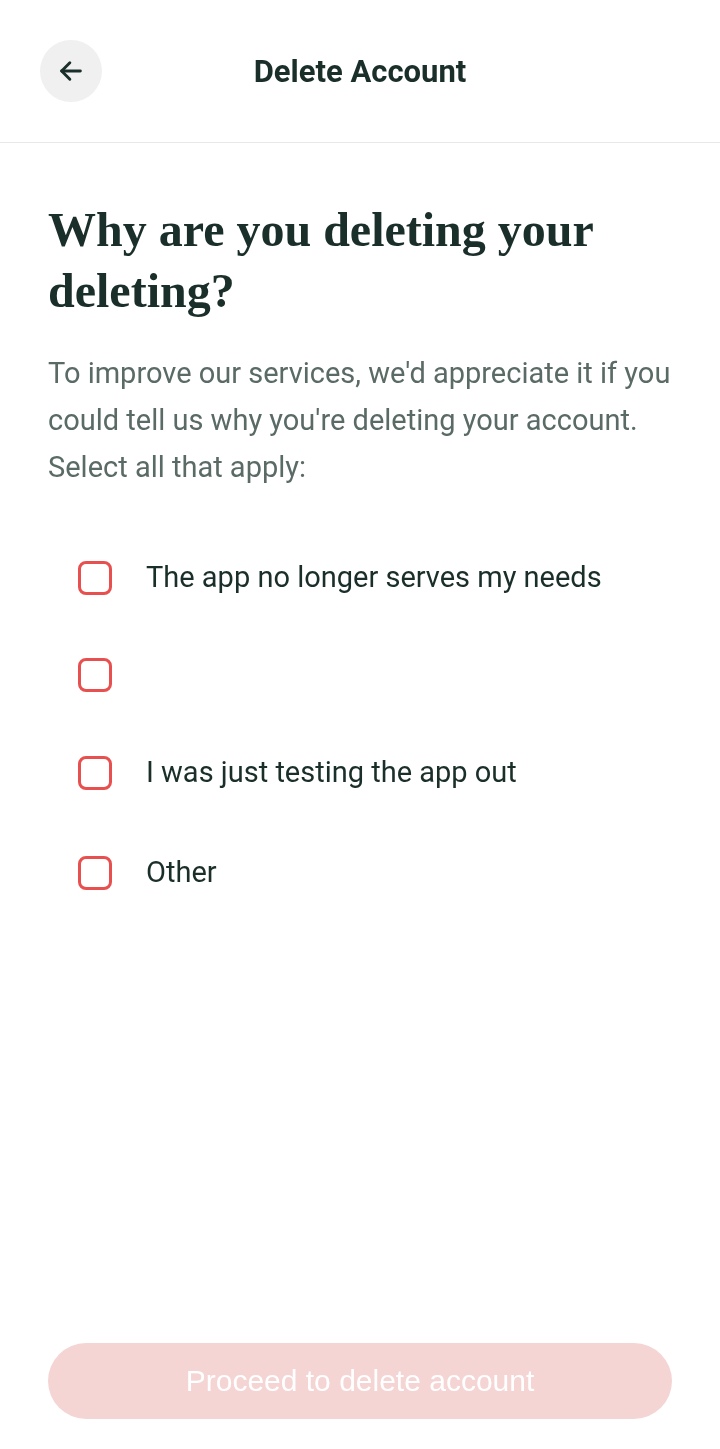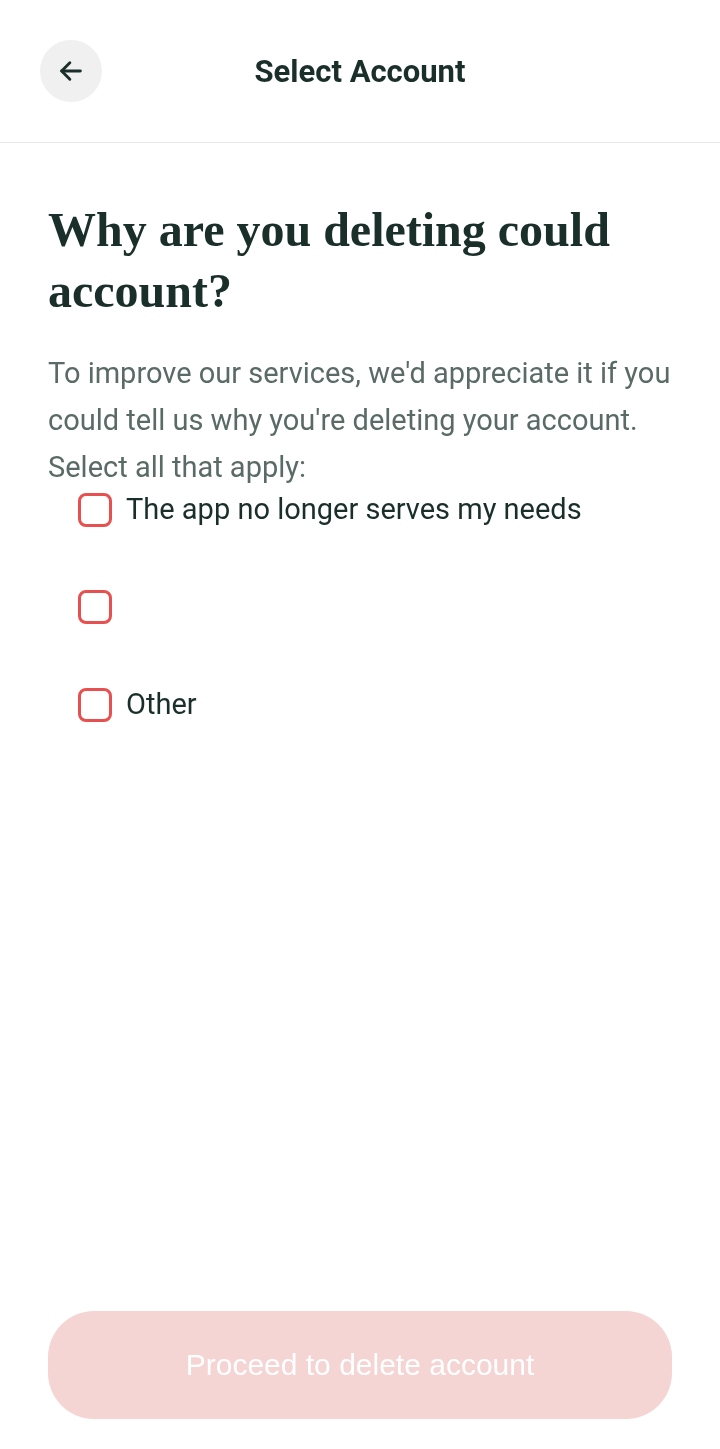--- a/index.html
+++ b/index.html
@@ -53,28 +53,29 @@
       font-size: 48px;
       font-weight: 700;
       color: #1a2e2a;
       line-height: 1.28;
       margin-bottom: 28px;
     }
     .question-subtitle {
       font-size: 29px;
       color: #5a6a66;
       line-height: 1.62;
+      margin-bottom: 68px;
     }
     .reasons-list {
       padding-left: 30px;
     }
     .reason-item {
       display: flex;
       align-items: center;
-      gap: 14px;
+      gap: 34px;
       margin-bottom: 62px;
       cursor: pointer;
     }
     .checkbox {
       width: 34px;
       height: 34px;
       border: 3px solid #e8504f;
       border-radius: 8px;
       flex-shrink: 0;
       background: #ffffff;
@@ -85,54 +86,58 @@
       line-height: 1.3;
     }
     .footer {
       position: absolute;
       bottom: 30px;
       left: 48px;
       right: 48px;
     }
     .proceed-button {
       width: 100%;
-      height: 108px;
+      height: 76px;
       border-radius: 46px;
       background: #f5d4d4;
       color: #ffffff;
       font-size: 30px;
       font-weight: 500;
       border: none;
       cursor: pointer;
     }
   </style>
 </head>
 <body>
 
 <div class="header">
   <button class="back-button">
     <svg viewBox="0 0 24 24" fill="none" stroke="#1a2e2a" stroke-width="2.5" stroke-linecap="round" stroke-linejoin="round">
       <line x1="20" y1="12" x2="4" y2="12"></line>
       <polyline points="11 19 4 12 11 5"></polyline>
     </svg>
   </button>
-  <div class="header-title">Select Account</div>
+  <div class="header-title">Delete Account</div>
 </div>
 
 <div class="content">
-  <h1 class="question-title">Why are you deleting could account?</h1>
+  <h1 class="question-title">Why are you deleting your deleting?</h1>
   <p class="question-subtitle">To improve our services, we'd appreciate it if you could tell us why you're deleting your account. Select all that apply:</p>
 
   <div class="reasons-list">
     <div class="reason-item">
       <div class="checkbox"></div>
       <span class="reason-label">The app no longer serves my needs</span>
     </div>
     <div class="reason-item">
       <div class="checkbox"></div>
+    </div>
+    <div class="reason-item">
+      <div class="checkbox"></div>
+      <span class="reason-label">I was just testing the app out</span>
     </div>
     <div class="reason-item">
       <div class="checkbox"></div>
       <span class="reason-label">Other</span>
     </div>
   </div>
 </div>
 
 <div class="footer">
   <button class="proceed-button">Proceed to delete account</button>

